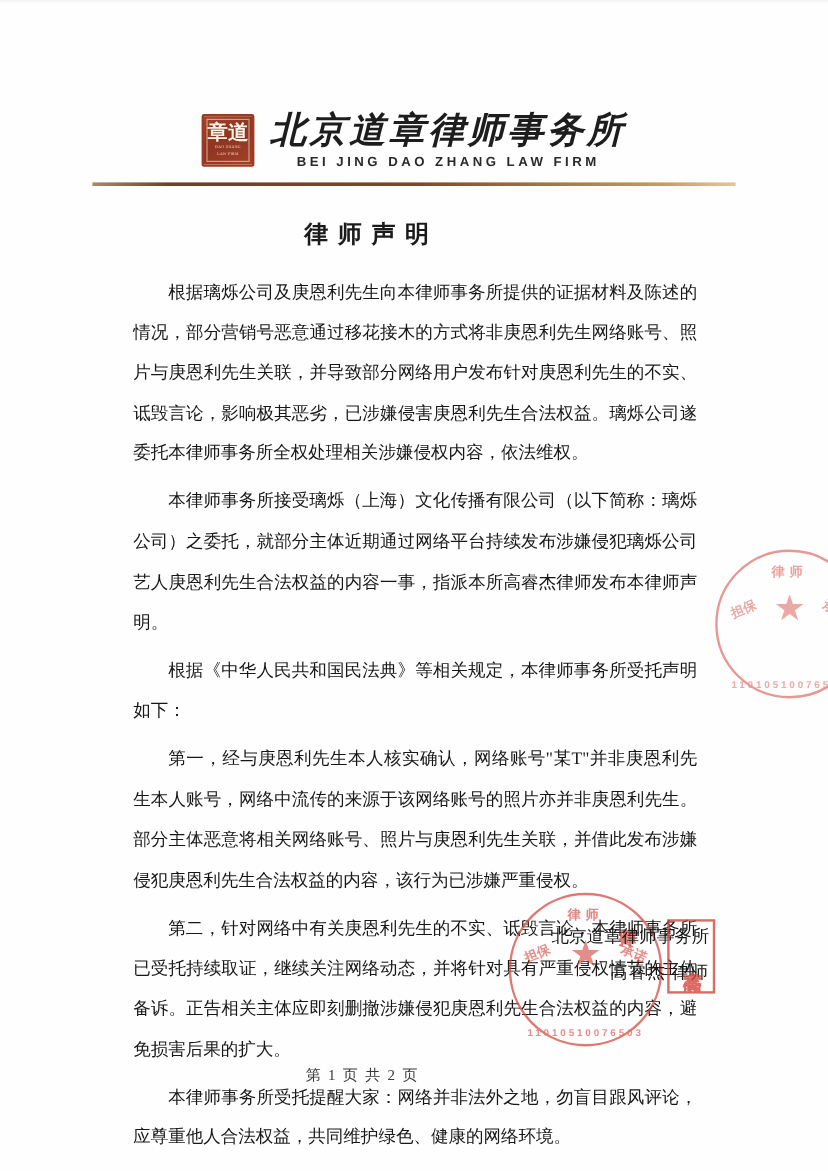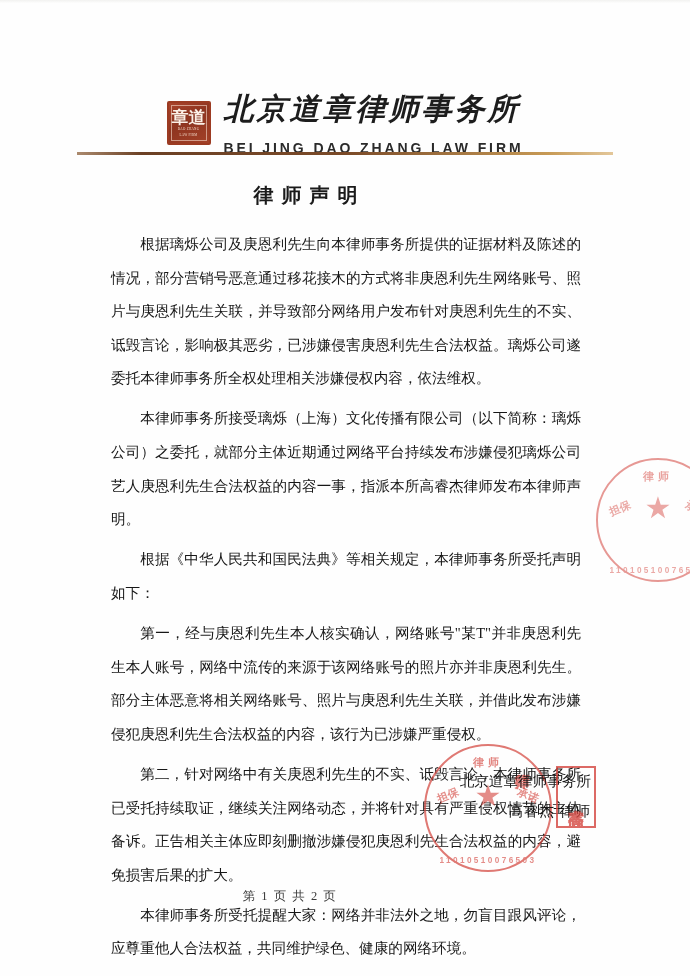--- a/index.html
+++ b/index.html
@@ -71,28 +71,28 @@
     font-size:30px;
     line-height:34px;
     color:#1d1d1d;
     font-weight:700;
     letter-spacing:3px;
     font-family:"Liberation Serif","DejaVu Serif",serif;
     font-style:italic;
     white-space:nowrap;
   }
   .brand-en{
-    font-size:14px;
+    font-size:11px;
     line-height:11px;
     color:#2a2a2a;
     font-weight:700;
     letter-spacing:2.9px;
     font-family:"Liberation Sans","DejaVu Sans",sans-serif;
     white-space:nowrap;
-    margin-top:17px;
+    margin-top:4px;
     text-align:center;
   }
   .rule{
     position:absolute;top:152px;left:77px;width:536px;height:2.5px;
     background:linear-gradient(90deg,#ab8a6e 0%,#6b4024 12%,#7a4a28 50%,#c79a55 88%,#e3c79a 100%);
   }
 
   
   .doc-title{
     position:absolute;top:182px;left:0;width:611px;
@@ -232,21 +232,21 @@
     font-weight:700;
     writing-mode:vertical-rl;
     text-orientation:upright;
     z-index:2;
     pointer-events:none;
   }
 
   
   .footer{
     position:absolute;
-    top:888px;left:4px;width:572px;
+    top:888px;left:16px;width:572px;
     text-align:center;
     font-size:12.5px;
     color:#3a3a3a;
     letter-spacing:1.5px;
     font-family:"Liberation Serif","DejaVu Serif",serif;
   }
 </style>
 </head>
 <body>
 

